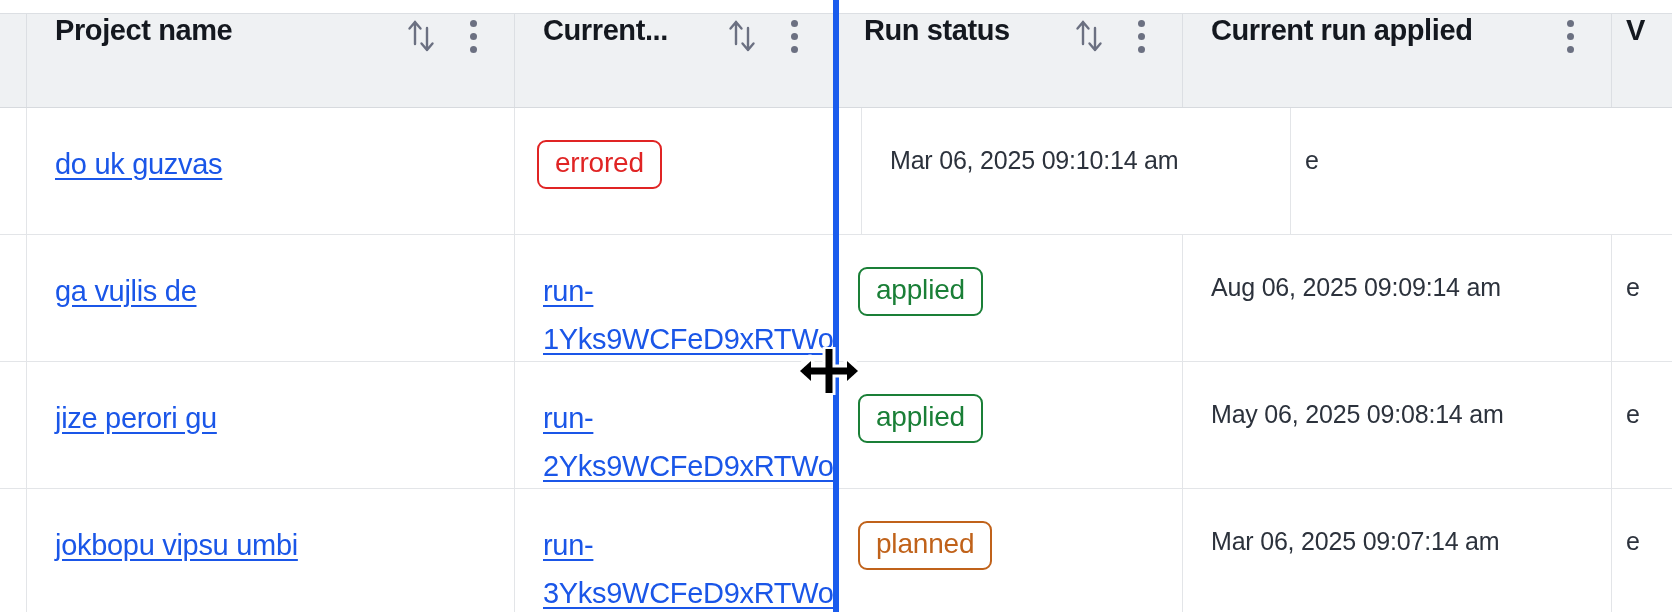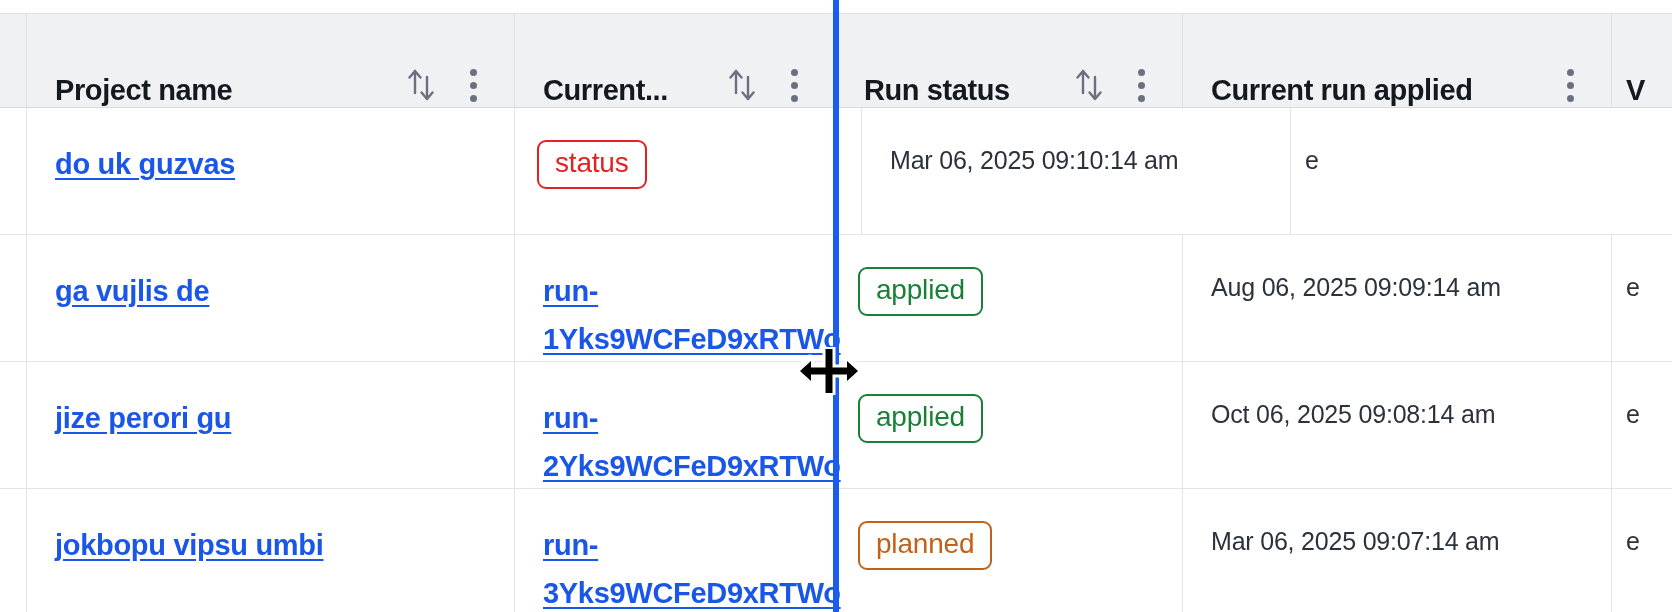--- a/index.html
+++ b/index.html
@@ -14,21 +14,21 @@
   .top-gutter{position:absolute;left:0;top:0;width:1672px;height:13px;background:#ffffff;}
 
   
   .table{position:absolute;left:0;top:13px;width:1672px;}
   .row{display:flex;width:1672px;box-sizing:border-box;}
 
   .hrow{height:95px;background:#eff1f3;border-top:1px solid #dcdfe3;border-bottom:1px solid #d7dade;}
   .brow{height:127px;background:#ffffff;border-bottom:1px solid #e3e5e8;}
 
   .cell{box-sizing:border-box;position:relative;flex:0 0 auto;}
-  .hrow .cell{border-right:1px solid #dcdfe3;display:flex;align-items:flex-end;height:100%;}
+  .hrow .cell{border-right:1px solid #dcdfe3;display:flex;align-items:flex-start;height:100%;}
   .brow .cell{border-right:1px solid #e3e5e8;height:100%;padding-top:32px;}
 
   .c-sel{width:27px;}
   .c-name{width:488px;}
   .c-run{width:321px;}
   .c-status{width:347px;}
   .c-applied{width:429px;}
   .c-last{width:60px;border-right:none !important;}
 
   
@@ -50,21 +50,21 @@
   
   .kebab{flex:0 0 auto;width:34px;height:44px;margin-left:18px;margin-right:24px;
          display:flex;flex-direction:column;align-items:center;justify-content:center;gap:6px;}
   .kebab i{display:block;width:7px;height:7px;border-radius:50%;background:#6b7081;}
 
   
   .link{
     display:inline;
     color:#1a56e8;text-decoration:underline;text-underline-offset:4px;
     font-family:"Liberation Sans",sans-serif;
-    font-size:29px;font-weight:700;letter-spacing:-0.3px;
+    font-size:29px;font-weight:400;letter-spacing:-0.3px;
     line-height:48px;cursor:pointer;
   }
   .c-name .link-wrap{padding-left:28px;}
   .c-run .link-wrap{padding-left:28px;width:250px;}
   .link-wrap{display:block;}
 
   .badge{
     display:inline-block;margin-left:22px;
     border:2px solid currentColor;border-radius:9px;
     padding:5px 16px 8px 16px;
@@ -168,21 +168,21 @@
         <span class="hlabel">V</span>
       </div>
     </div>
 
     <div class="row brow">
       <div class="cell c-sel"></div>
       <div class="cell c-name">
         <span class="link-wrap"><a class="link">do uk guzvas</a></span>
       </div>
       <div class="cell c-status">
-        <span class="badge errored">status</span>
+        <span class="badge errored">errored</span>
       </div>
       <div class="cell c-applied">
         <span class="date">Mar 06, 2025 09:10:14 am</span>
       </div>
       <div class="cell c-last">
         <span class="date">e</span>
       </div>
     </div>
 
     <div class="row brow">
@@ -209,21 +209,21 @@
       <div class="cell c-name">
         <span class="link-wrap"><a class="link">jize perori gu</a></span>
       </div>
       <div class="cell c-run">
         <span class="link-wrap"><a class="link">run-2Yks9WCFeD9xRTWo</a></span>
       </div>
       <div class="cell c-status">
         <span class="badge applied">applied</span>
       </div>
       <div class="cell c-applied">
-        <span class="date">Oct 06, 2025 09:08:14 am</span>
+        <span class="date">May 06, 2025 09:08:14 am</span>
       </div>
       <div class="cell c-last">
         <span class="date">e</span>
       </div>
     </div>
 
     <div class="row brow">
       <div class="cell c-sel"></div>
       <div class="cell c-name">
         <span class="link-wrap"><a class="link">jokbopu vipsu umbi</a></span>

